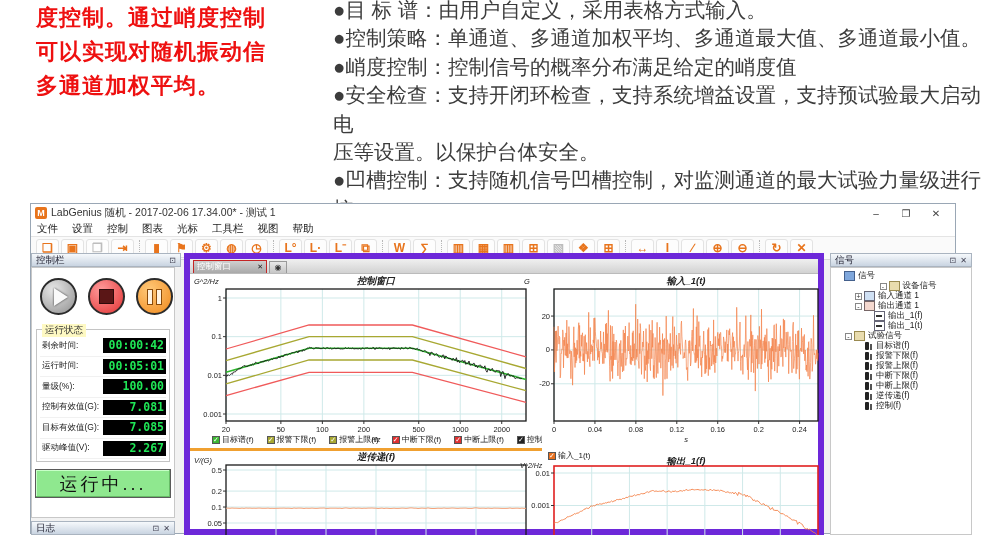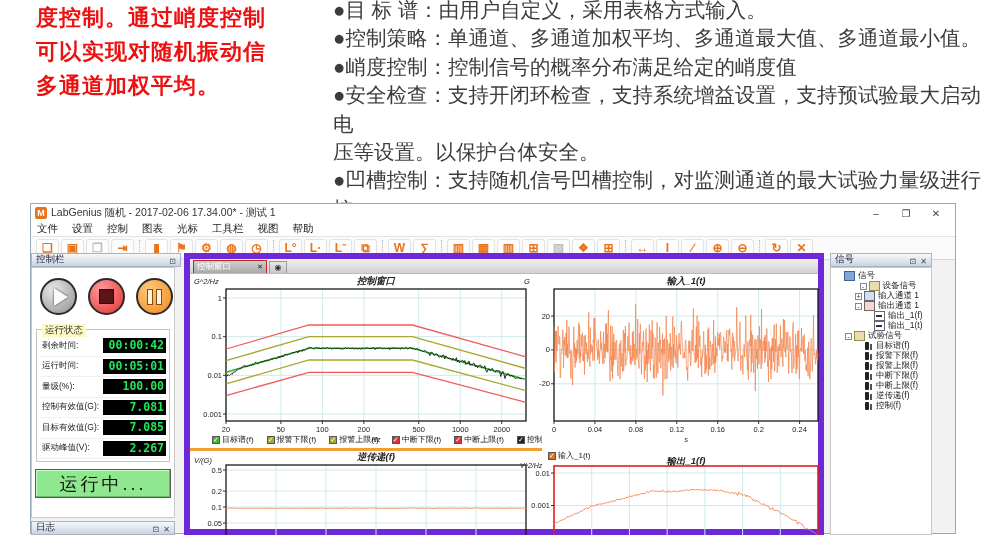--- a/index.html
+++ b/index.html
@@ -23,21 +23,21 @@
   .menu-item{font-size:10.5px;color:#222;margin-right:14px;white-space:nowrap;}
   .toolbar{height:22px;background:#fafafa;border-bottom:1px solid #d8d8d8;display:flex;align-items:center;
            padding-left:4px;overflow:hidden;}
   .tbi{display:inline-flex;width:21px;height:17px;align-items:center;justify-content:center;
        color:#e8741c;font-size:12px;font-weight:bold;border:1px solid #e3e3e3;border-radius:3px;
        background:#fdfdfd;margin:0 1px;flex:0 0 auto;line-height:1;}
   .tbi.disabled{color:#bdbdbd;}
   .tbsep{width:0;height:16px;border-left:1px dotted #b8b8b8;margin:0 4px;flex:0 0 auto;}
   
   .panel-header{height:14px;background:linear-gradient(#f6f9fc,#c9d4e1);border:1px solid #aab4c0;
-                box-sizing:border-box;font-size:9.5px;color:#223;display:flex;align-items:flex-end;
+                box-sizing:border-box;font-size:9.5px;color:#223;display:flex;align-items:center;
                 justify-content:space-between;padding:0 4px;}
   .ph-btns{display:flex;gap:4px;color:#445;font-size:8px;}
   
   .left-panel{position:absolute;left:0;top:49px;width:150px;height:282px;}
   .left-body{position:absolute;left:0;top:14px;right:6px;bottom:17px;background:#fff;border:1px solid #c8c8c8;box-sizing:border-box;}
   .transport{display:flex;gap:11px;padding:10px 0 4px 8px;}
   .tbtn{width:37px;height:37px;border-radius:50%;border:2px solid #2b2b2b;box-sizing:border-box;
         display:flex;align-items:center;justify-content:center;}
   .tbtn-play{background:radial-gradient(circle at 35% 30%,#e8e8e8,#8f8f8f);}
   .tbtn-play .tri{width:0;height:0;border-left:14px solid #fafafa;border-top:9px solid transparent;
@@ -72,21 +72,21 @@
            font-size:8px;color:#333;margin-left:2px;}
   .charts{position:relative;width:638px;height:266px;overflow:hidden;}
   .charts svg{position:absolute;}
   .legend-row{position:absolute;display:flex;gap:13px;font-size:8px;color:#222;white-space:nowrap;
               overflow:hidden;align-items:center;}
   .lg-item{display:inline-flex;align-items:center;gap:2px;}
   .lg-box{width:8px;height:8px;display:inline-flex;align-items:center;justify-content:center;
           color:#fff;font-size:7px;line-height:1;border:1px solid #555;box-sizing:border-box;}
   .splitter-h{position:absolute;left:0;top:174px;width:352px;height:3px;background:#f0a030;}
   
-  .signal-panel{position:absolute;left:799px;top:49px;width:102px;height:282px;}
+  .signal-panel{position:absolute;left:799px;top:49px;width:142px;height:282px;}
   .signal-body{position:absolute;left:0;top:14px;right:0;bottom:0;background:#fff;border:1px solid #c8c8c8;
                box-sizing:border-box;overflow:hidden;padding-top:3px;}
   .tree-row{display:flex;align-items:center;height:10px;font-size:8.5px;color:#222;white-space:nowrap;}
   .exp{width:7px;height:7px;border:1px solid #888;background:#fff;font-size:7px;line-height:5px;
        text-align:center;color:#333;margin-right:2px;flex:0 0 auto;box-sizing:border-box;}
   .exp.none{border:none;background:transparent;}
   .tico{width:9px;height:8px;margin-right:3px;flex:0 0 auto;position:relative;}
   .ic-root{background:#7fa7dc;border:1px solid #44608c;}
   .ic-group{background:#e9dcae;border:1px solid #9a8a50;}
   .ic-chan-in{background:#cfe0f4;border:1px solid #667;}

